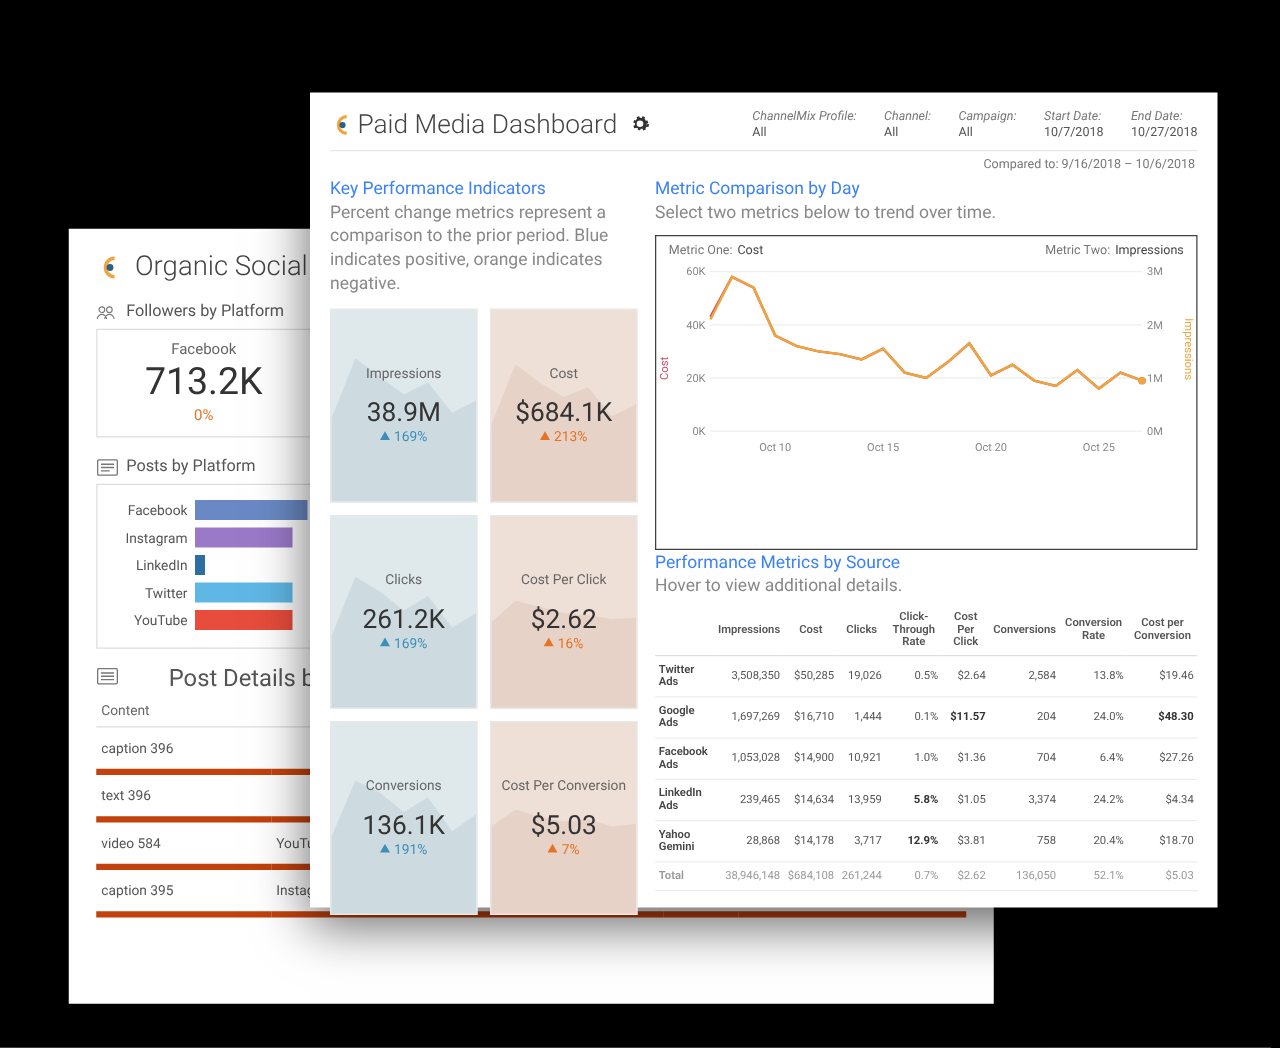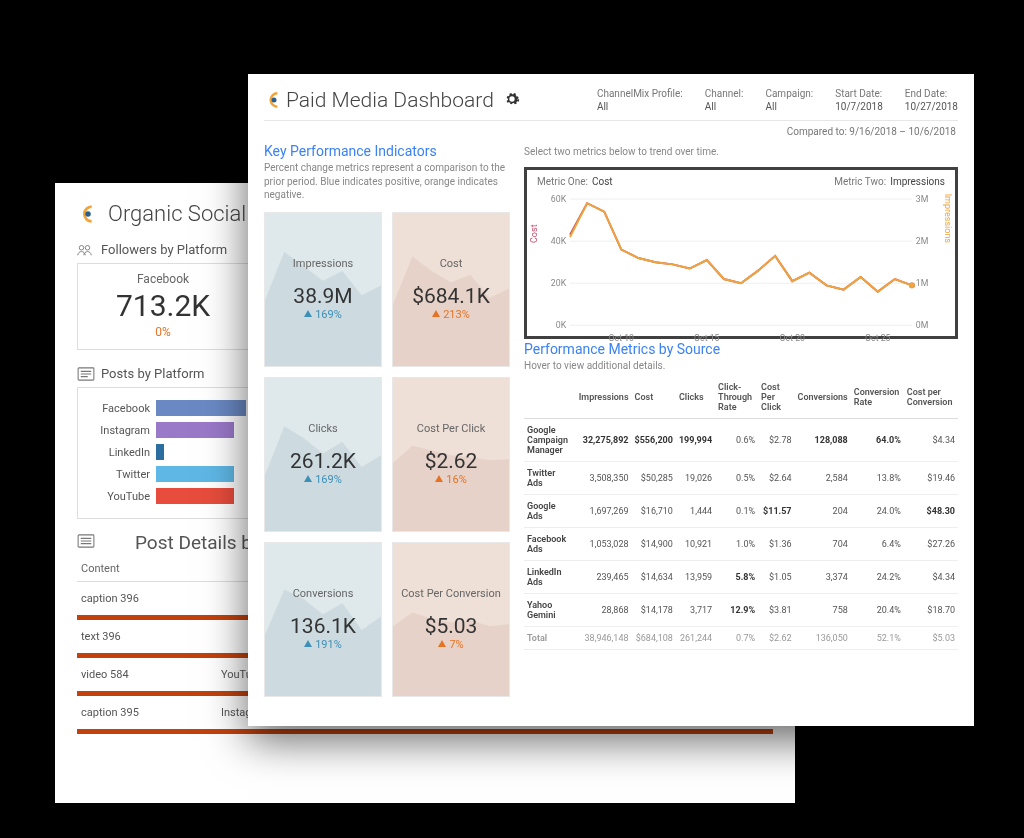--- a/index.html
+++ b/index.html
@@ -33,48 +33,48 @@
   .pd-table th{font-weight:400;color:#666;border-bottom:1px solid #ddd;padding:6px 4px;text-align:left;}
   .pd-table td{border-bottom:5px solid #c2410c;padding:10px 4px;vertical-align:middle;}
   .pd-table td.num{text-align:right;}
   
   .paid{left:248px;top:74px;width:726px;height:652px;padding:14px 16px 10px;}
   .paid-header{display:flex;align-items:flex-start;border-bottom:1px solid #e6e6e6;padding-bottom:8px;}
   .paid-title-wrap{display:flex;align-items:center;gap:2px;}
   .paid-title{font-size:21px;font-weight:300;color:#444;}
   .gear{margin-left:8px;color:#333;}
   .filters{display:flex;gap:22px;margin-left:auto;font-size:10px;color:#666;}
-  .filter .flabel{color:#777;}
+  .filter .flabel{color:#777;font-style:italic;}
   .filter .fval{margin-top:2px;color:#555;}
   .compare{font-size:10px;color:#777;text-align:right;margin:5px 2px 0;}
   .paid-body{display:flex;gap:14px;margin-top:6px;}
   .kpi-col{flex:0 0 246px;}
   .sec-title{font-size:14px;color:#3b82f6;font-weight:400;}
-  .sec-sub{font-size:10px;color:#888;line-height:1.35;margin-top:2px;}
+  .sec-sub{font-size:14px;color:#888;line-height:1.35;margin-top:2px;}
   .kpi-grid{display:grid;grid-template-columns:1fr 1fr;gap:10px;margin-top:10px;}
   .kpi{position:relative;height:155px;border:1px solid #e8e8e8;display:flex;flex-direction:column;align-items:center;justify-content:center;overflow:hidden;}
   .kpi.blue-bg{background:#dfe8eb;}
   .kpi.orange-bg{background:#eedfd7;}
   .kpi .spark{position:absolute;left:0;right:0;bottom:0;top:0;opacity:.45;}
   .kpi .klabel{font-size:11px;color:#666;z-index:1;}
   .kpi .kval{font-size:21px;font-weight:400;color:#333;margin-top:14px;z-index:1;}
   .kpi .kdelta{font-size:11px;z-index:1;}
   .tri{display:inline-block;width:0;height:0;border-left:4px solid transparent;border-right:4px solid transparent;vertical-align:1px;margin-right:3px;}
   .tri.up.blue{border-bottom:7px solid #3c8fb7;}
   .tri.up.orange{border-bottom:7px solid #e57324;}
   .right-col{flex:1;min-width:0;}
-  .chart-box{border:3px solid #404040;margin-top:8px;padding:6px 10px 4px;height:172px;position:relative;}
+  .chart-box{border:1px solid #404040;margin-top:8px;padding:6px 10px 4px;height:252px;position:relative;}
   .metric-sel{display:flex;justify-content:space-between;font-size:10px;color:#777;margin-bottom:2px;}
   .metric-sel .mv{color:#444;margin-left:4px;}
   .axis-label{position:absolute;font-size:9px;color:#999;}
   .ylabel-left{left:2px;top:50%;transform:rotate(-90deg) translateX(10px);transform-origin:left top;color:#c54b6c;}
   .ylabel-right{right:2px;top:50%;transform:rotate(90deg) translateX(-10px);transform-origin:right top;color:#f0a43c;}
   .chart-svg{width:100%;height:160px;display:block;}
   .perf-table{width:100%;border-collapse:collapse;font-size:9px;color:#555;margin-top:6px;}
-  .perf-table th{font-weight:600;color:#555;padding:5px 3px;border-bottom:1px solid #ddd;text-align:left;white-space:normal;line-height:1.1;}
+  .perf-table th{font-weight:600;color:#555;padding:5px 3px;border-bottom:1px solid #ddd;text-align:center;white-space:normal;line-height:1.1;}
   .perf-table th:first-child{text-align:left;}
   .perf-table td{padding:6px 3px;border-bottom:1px solid #eee;text-align:right;}
   .perf-table td:first-child{text-align:left;font-weight:600;color:#444;}
   .perf-table tr.total td{color:#999;}
   .perf-table td.bold{font-weight:700;color:#333;}
 </style>
 </head>
 <body>
 
 <div class="stage">
@@ -311,20 +311,21 @@
                 <path d="M0,86 L20,72 L40,78 L60,82 L80,80 L100,86 L120,84 L120,160 L0,160 Z" fill="#ddc4b6"></path>
               </svg>
               <div class="klabel">Cost Per Conversion</div>
               <div class="kval">$5.03</div>
               <div class="kdelta orange"><span class="tri up orange"></span>7%</div>
             </div>
           </div>
       </div>
 
       <div class="right-col">
+        <div class="sec-title">Metric Comparison by Day</div>
         <div class="sec-sub">Select two metrics below to trend over time.</div>
         <div class="chart-box">
           <div class="metric-sel">
             <div><span>Metric One:</span><span class="mv">Cost</span></div>
             <div><span>Metric Two:</span><span class="mv">Impressions</span></div>
           </div>
           <svg class="chart-svg" viewBox="0 0 420 160" id="line-chart">
               <line x1="34" y1="138" x2="386" y2="138" stroke="#eee"></line>
               <text x="30" y="141" text-anchor="end" font-size="9" fill="#888">0K</text>
               <line x1="34" y1="94.66666666666667" x2="386" y2="94.66666666666667" stroke="#eee"></line>
@@ -361,31 +362,20 @@
                 <th>Clicks</th>
                 <th>Click-Through Rate</th>
                 <th>Cost Per Click</th>
                 <th>Conversions</th>
                 <th>Conversion Rate</th>
                 <th>Cost per Conversion</th>
               </tr>
             </thead>
           <tbody id="perf-body">
               <tr>
-                <td>Google Campaign Manager</td>
-                <td class="bold">32,275,892</td>
-                <td class="bold">$556,200</td>
-                <td class="bold">199,994</td>
-                <td>0.6%</td>
-                <td>$2.78</td>
-                <td class="bold">128,088</td>
-                <td class="bold">64.0%</td>
-                <td>$4.34</td>
-              </tr>
-              <tr>
                 <td>Twitter Ads</td>
                 <td>3,508,350</td>
                 <td>$50,285</td>
                 <td>19,026</td>
                 <td>0.5%</td>
                 <td>$2.64</td>
                 <td>2,584</td>
                 <td>13.8%</td>
                 <td>$19.46</td>
               </tr>

